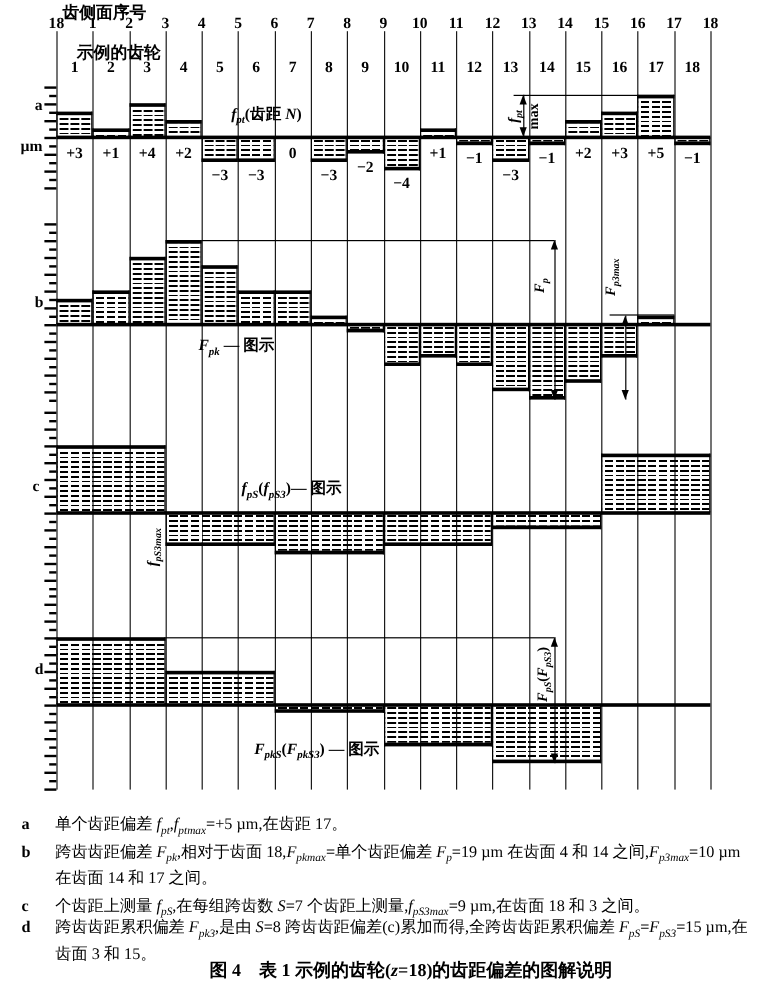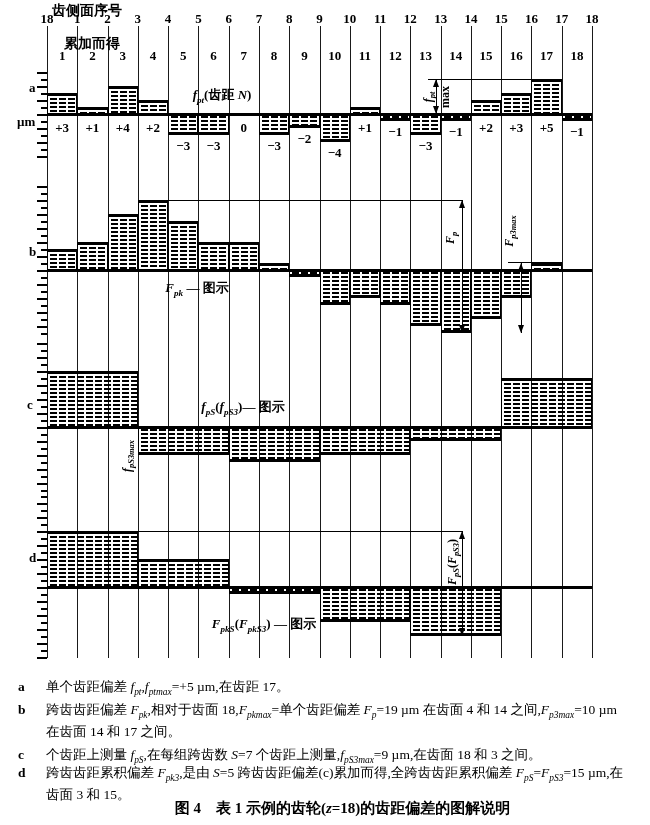--- a/index.html
+++ b/index.html
@@ -40,21 +40,21 @@
   .note .ntext{width:584px;}
   #caption{position:absolute;left:0;right:0;text-align:center;font-size:15px;
            font-weight:bold;z-index:6;}
 </style>
 </head>
 <body>
 
 <div id="page">
 
   <div class="hdr" style="left:52px;top:2px;">齿侧面序号</div>
-  <div class="hdr" style="left:64px;top:35px;">累加而得</div>
+  <div class="hdr" style="left:64px;top:35px;">示例的齿轮</div>
   <div class="hdr" style="left:17px;top:114px;font-size:13px;">µm</div>
 
   <div class="rowletter" style="left:29px;top:80px;">a</div>
   <div class="rowletter" style="left:29px;top:244px;">b</div>
   <div class="rowletter" style="left:27px;top:397px;">c</div>
   <div class="rowletter" style="left:29px;top:550px;">d</div>
 
   <div class="clabel" style="left:222px;top:95px;"><span class="iv">f</span><sub class="sb">pt</sub><span>(齿距 </span><span class="iv">N</span><span>)</span></div>
   <div class="clabel" style="left:197px;top:288px;"><span class="iv">F</span><sub class="sb">pk</sub><span> — 图示</span></div>
   <div class="clabel" style="left:243px;top:407px;"><span class="iv">f</span><sub class="sb">pS</sub><span>(</span><span class="iv">f</span><sub class="sb">pS3</sub><span>)— 图示</span></div>
@@ -290,17 +290,17 @@
   <div class="note" style="top:699px;">
     <div class="nletter">b</div>
     <div class="ntext"><span>跨齿齿距偏差 </span><span class="iv">F</span><sub class="sb">pk</sub><span>,相对于齿面 18,</span><span class="iv">F</span><sub class="sb">pkmax</sub><span>=单个齿距偏差 </span><span class="iv">F</span><sub class="sb">p</sub><span>=19 µm 在齿面 4 和 14 之间,</span><span class="iv">F</span><sub class="sb">p3max</sub><span>=10 µm 在齿面 14 和 17 之间。</span></div>
   </div>
   <div class="note" style="top:744px;">
     <div class="nletter">c</div>
     <div class="ntext"><span>个齿距上测量 </span><span class="iv">f</span><sub class="sb">pS</sub><span>,在每组跨齿数 </span><span class="iv">S</span><span>=7 个齿距上测量,</span><span class="iv">f</span><sub class="sb">pS3max</sub><span>=9 µm,在齿面 18 和 3 之间。</span></div>
   </div>
   <div class="note" style="top:762px;">
     <div class="nletter">d</div>
-    <div class="ntext"><span>跨齿齿距累积偏差 </span><span class="iv">F</span><sub class="sb">pk3</sub><span>,是由 </span><span class="iv">S</span><span>=5 跨齿齿距偏差(c)累加而得,全跨齿齿距累积偏差 </span><span class="iv">F</span><sub class="sb">pS</sub><span>=</span><span class="iv">F</span><sub class="sb">pS3</sub><span>=15 µm,在齿面 3 和 15。</span></div>
+    <div class="ntext"><span>跨齿齿距累积偏差 </span><span class="iv">F</span><sub class="sb">pk3</sub><span>,是由 </span><span class="iv">S</span><span>=8 跨齿齿距偏差(c)累加而得,全跨齿齿距累积偏差 </span><span class="iv">F</span><sub class="sb">pS</sub><span>=</span><span class="iv">F</span><sub class="sb">pS3</sub><span>=15 µm,在齿面 3 和 15。</span></div>
   </div>
 
   <div id="caption" style="top:799px;margin-left:35px;"><span>图 4　表 1 示例的齿轮(</span><span class="iv">z</span><span>=18)的齿距偏差的图解说明</span></div>
 </div>
 
 </body></html>

